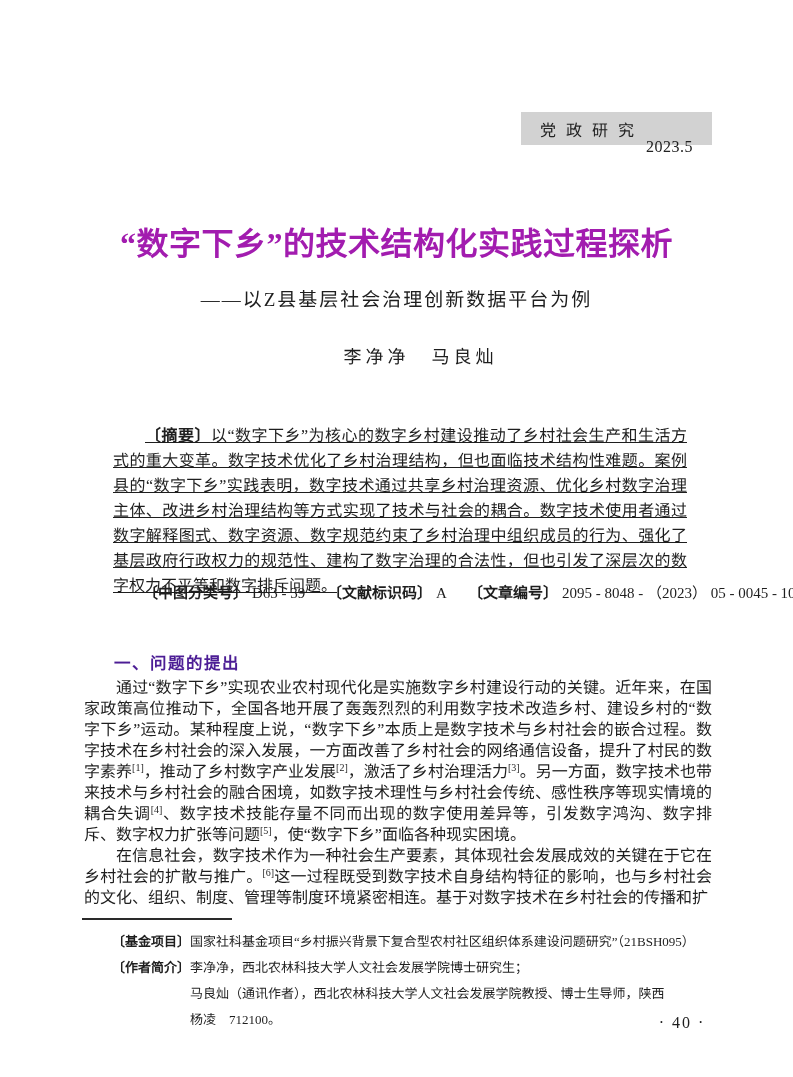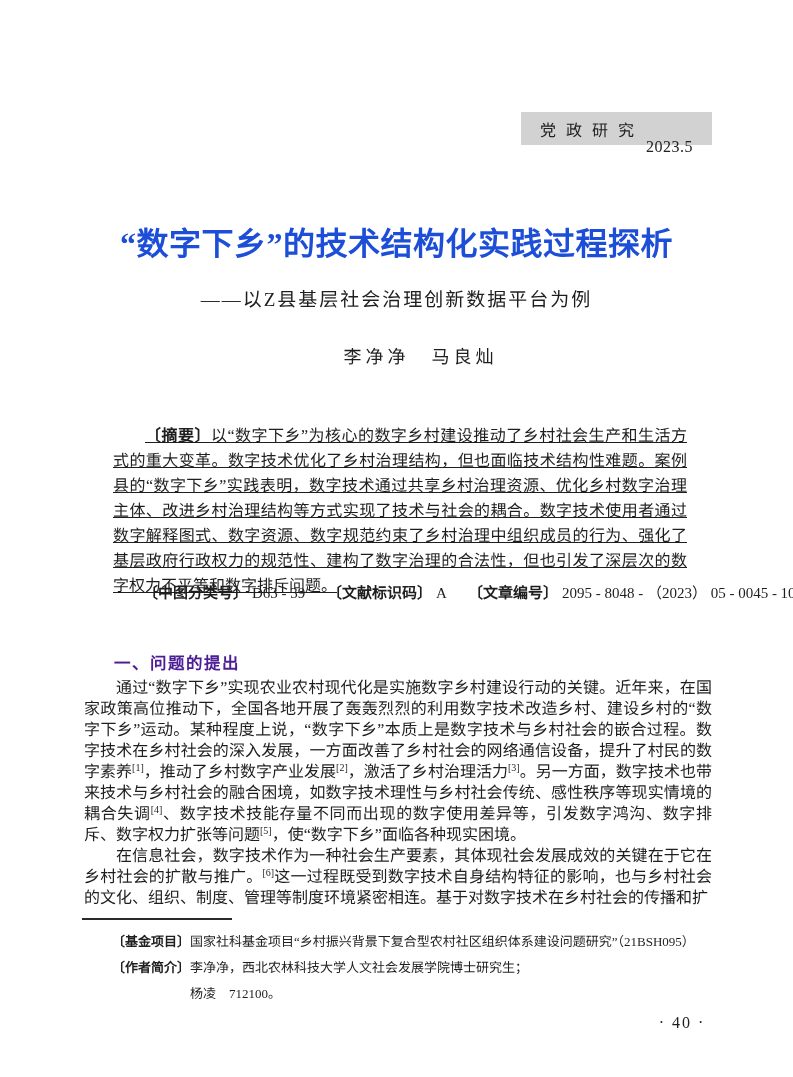--- a/index.html
+++ b/index.html
@@ -21,21 +21,21 @@
     display: flex; align-items: center; justify-content: center;
     font-size: 16px; color: #222;
   }
   .journal-name { letter-spacing: 10px; }
   .journal-issue { letter-spacing: 0.5px; margin-left: 2px; margin-top: 37px; }
 
   .article-title {
     position: absolute; top: 218px; left: 0; right: 0;
     text-align: center;
     font-size: 32px; font-weight: 700; letter-spacing: 0.5px;
-    color: #1d4ed8;
+    color: #a21caf;
   }
   .article-subtitle {
     position: absolute; top: 284px; left: 0; right: 0;
     text-align: center;
     font-size: 19px; letter-spacing: 2px;
   }
   .article-authors {
     position: absolute; top: 342px; left: 16px; right: 0;
     text-align: center;
     font-size: 18px; letter-spacing: 4px; margin-left: 32px;
@@ -126,20 +126,21 @@
 
   <div class="footnotes">
     <div class="fn-row">
       <span class="fn-label hei">〔基金项目〕</span>
       <div class="fn-content">国家社科基金项目“乡村振兴背景下复合型农村社区组织体系建设问题研究”（21BSH095）</div>
     </div>
     <div class="fn-row">
       <span class="fn-label hei">〔作者简介〕</span>
       <div class="fn-content">
         <div>李净净，西北农林科技大学人文社会发展学院博士研究生；</div>
+        <div>马良灿（通讯作者），西北农林科技大学人文社会发展学院教授、博士生导师，陕西</div>
         <div>杨凌　712100。</div>
       </div>
     </div>
   </div>
 
   <div class="page-number">· 40 ·</div>
 
 </div>
 
 </body></html>

